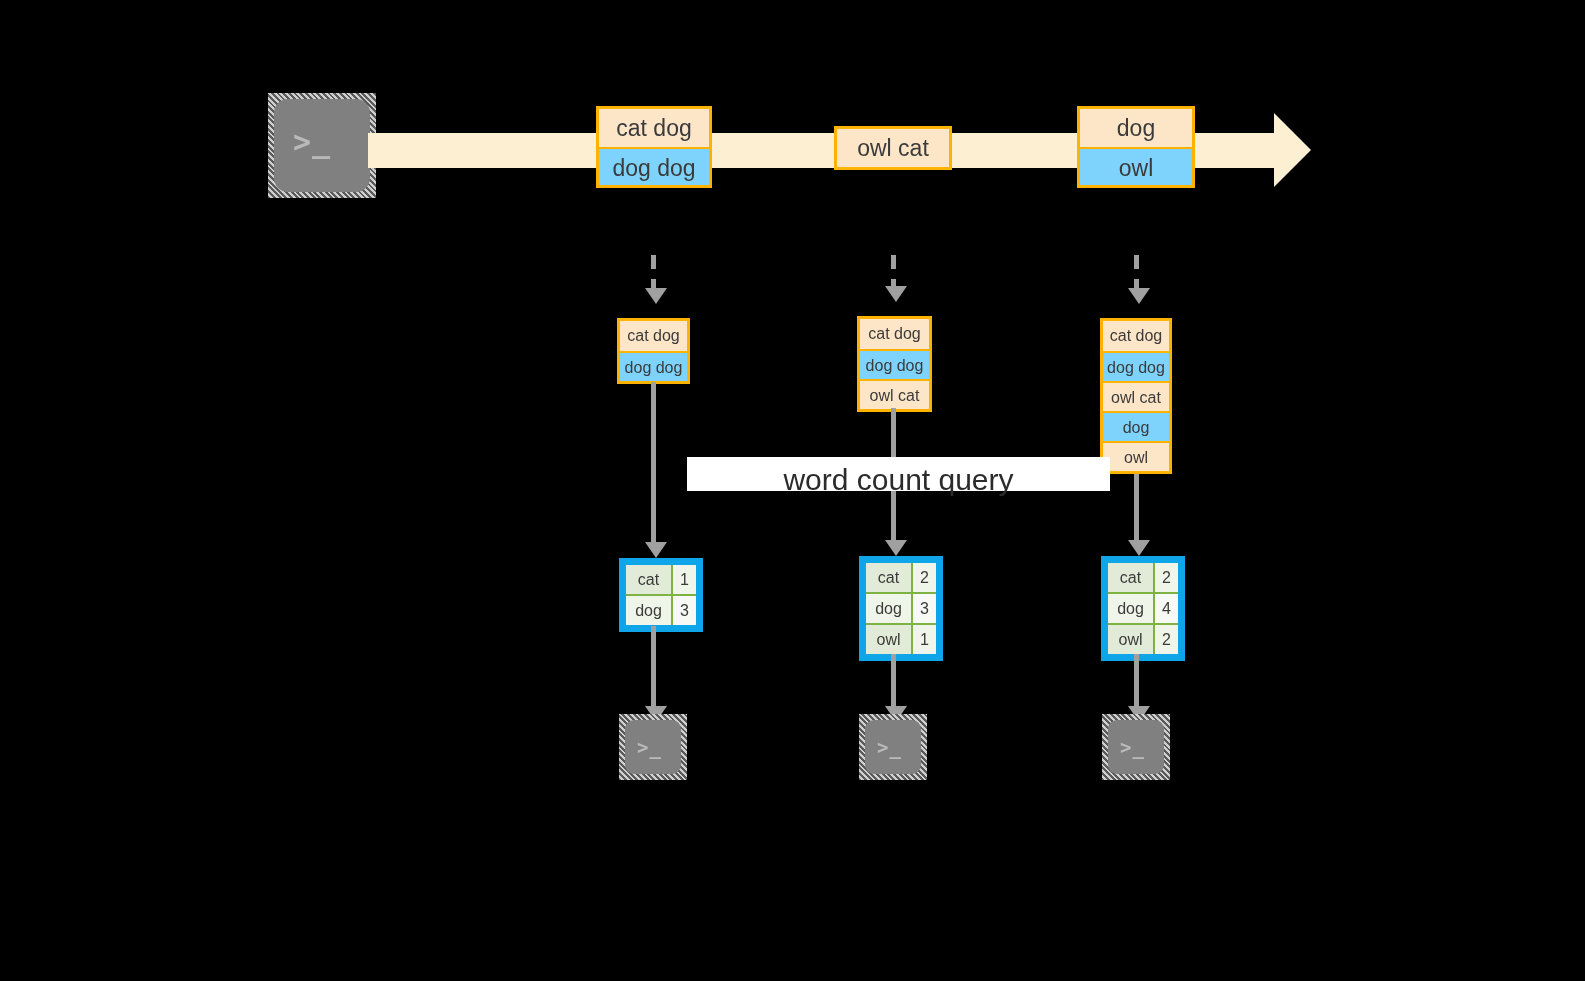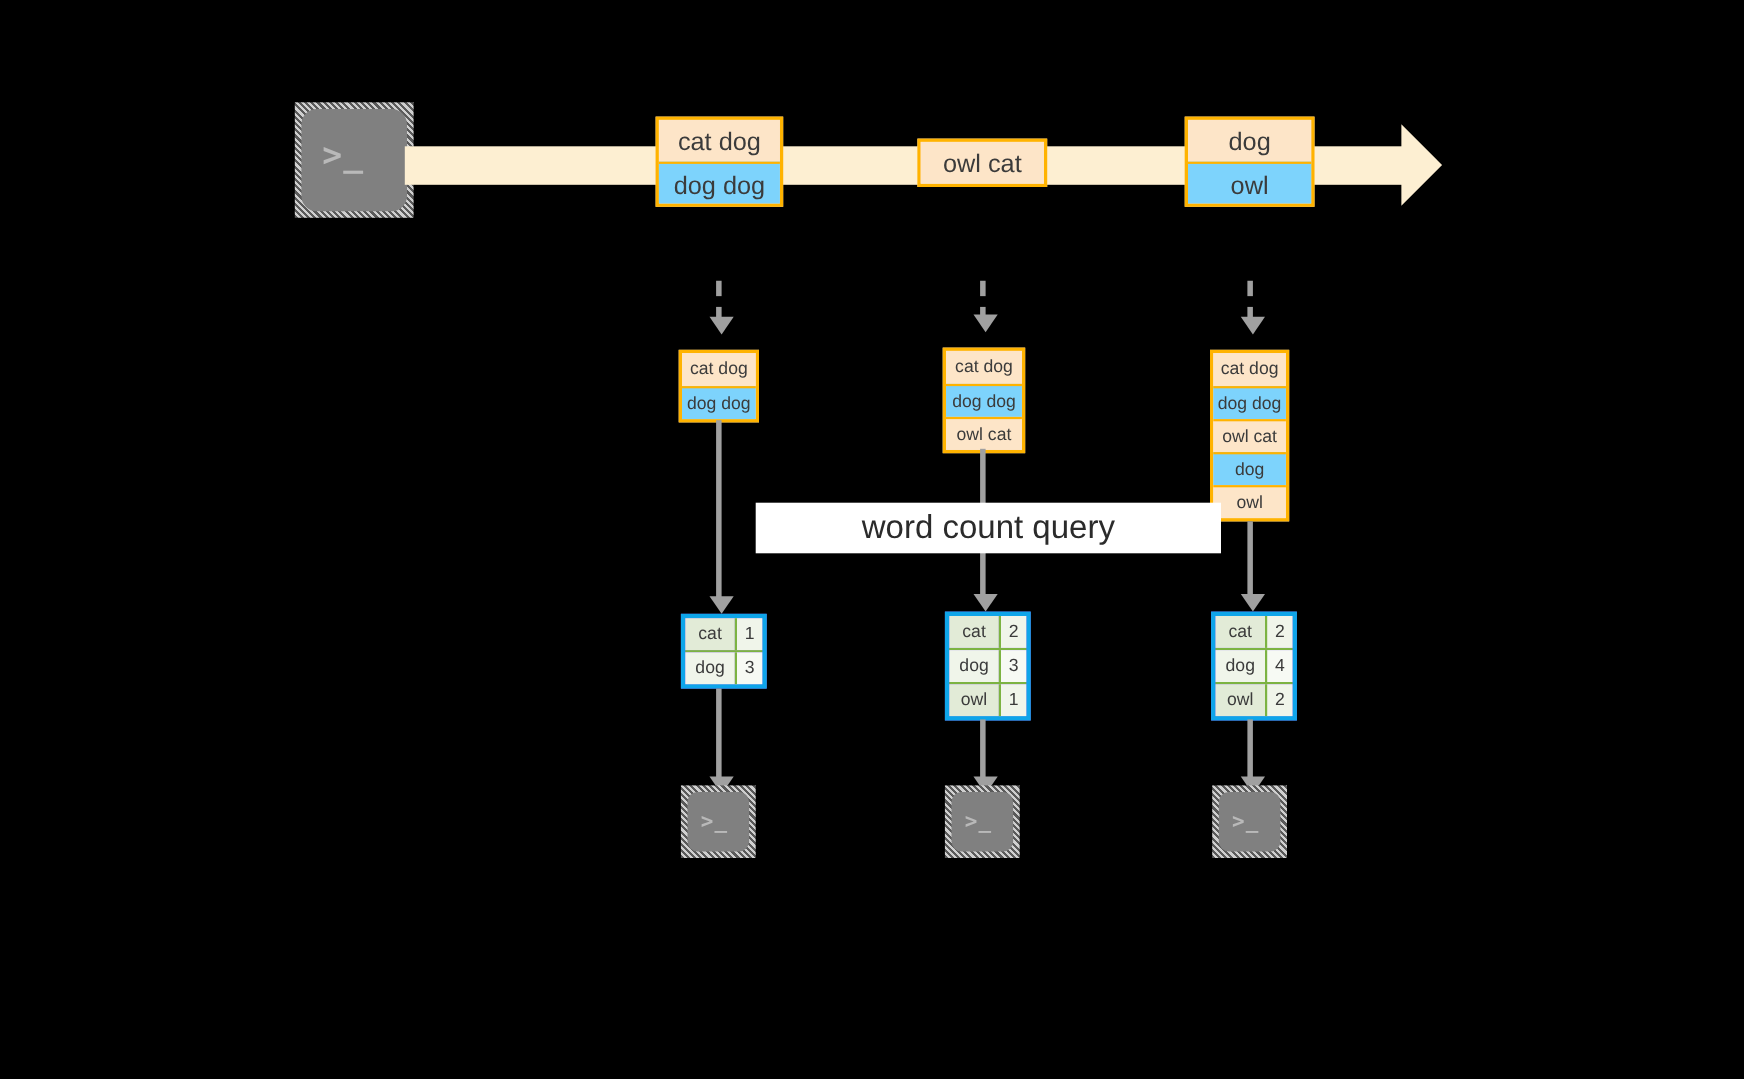--- a/index.html
+++ b/index.html
@@ -116,22 +116,22 @@
     font-size: 16px;
   }
   .rec-box.st1 { left: 617px; top: 318px; width: 73px; }
   .rec-box.st2 { left: 857px; top: 316px; width: 75px; }
   .rec-box.st3 { left: 1100px; top: 318px; width: 72px; }
 
   
   .res-table {
     position: absolute;
     box-sizing: border-box;
-    border: 4px solid #0ea5e9;
-    background: #8b5cf6;
+    border: 7px solid #0ea5e9;
+    background: #fca5a5;
     border-collapse: collapse;
   }
   .res-row { display: flex; }
   .res-row + .res-row { border-top: 2px solid #7CB342; }
   .res-cell {
     box-sizing: border-box;
     height: 29px;
     line-height: 29px;
     font-size: 16px;
     text-align: center;
@@ -166,21 +166,21 @@
     border-right: 11px solid transparent;
     border-top: 16px solid #a0a0a0;
   }
 
   
   .query-label {
     position: absolute;
     left: 687px;
     top: 457px;
     width: 423px;
-    height: 46px;
+    height: 34px;
     background: #FFFFFF;
     color: #2b2b2b;
     font-size: 30px;
     line-height: 46px;
     text-align: center;
     white-space: nowrap;
   }
 </style>
 </head>
 <body>

